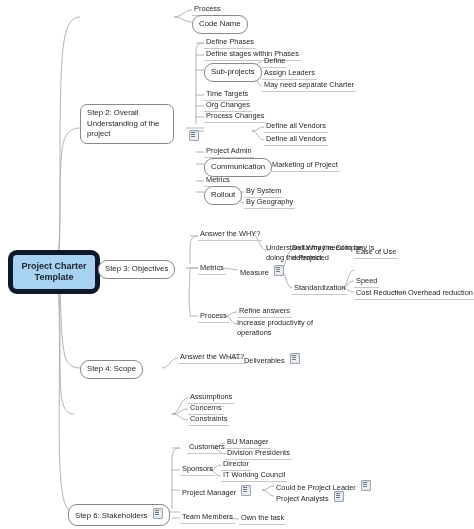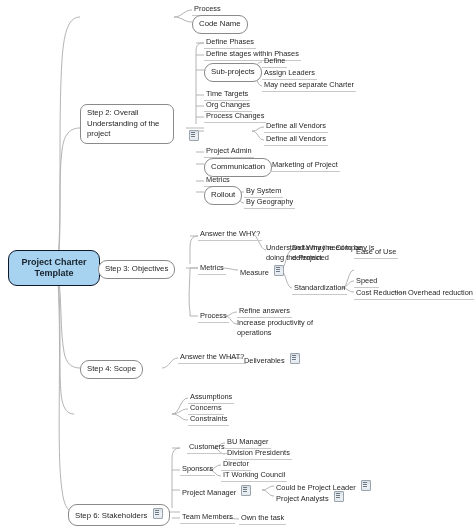--- a/index.html
+++ b/index.html
@@ -34,21 +34,21 @@
     padding:3px 6px;
     font-size:7.8px;
     line-height:10.5px;
     color:#1f1f1f;
     box-sizing:border-box;
   }
   .box.pill{border-radius:9px;}
   .central{
     position:absolute;
     background:#a8d3f0;
-    border:1px solid #0f172a;
+    border:5px solid #0f172a;
     border-radius:9px;
     text-align:center;
     font-weight:bold;
     font-size:9px;
     line-height:11px;
     color:#16212b;
     padding:6px 4px;
     box-sizing:border-box;
   }
   .multi{white-space:normal;}

